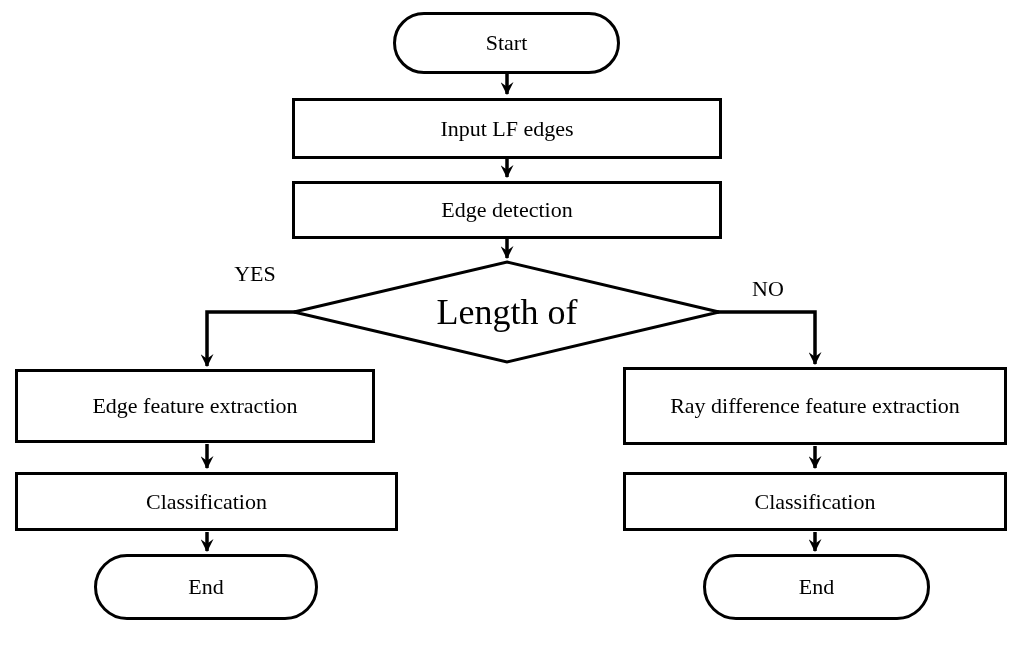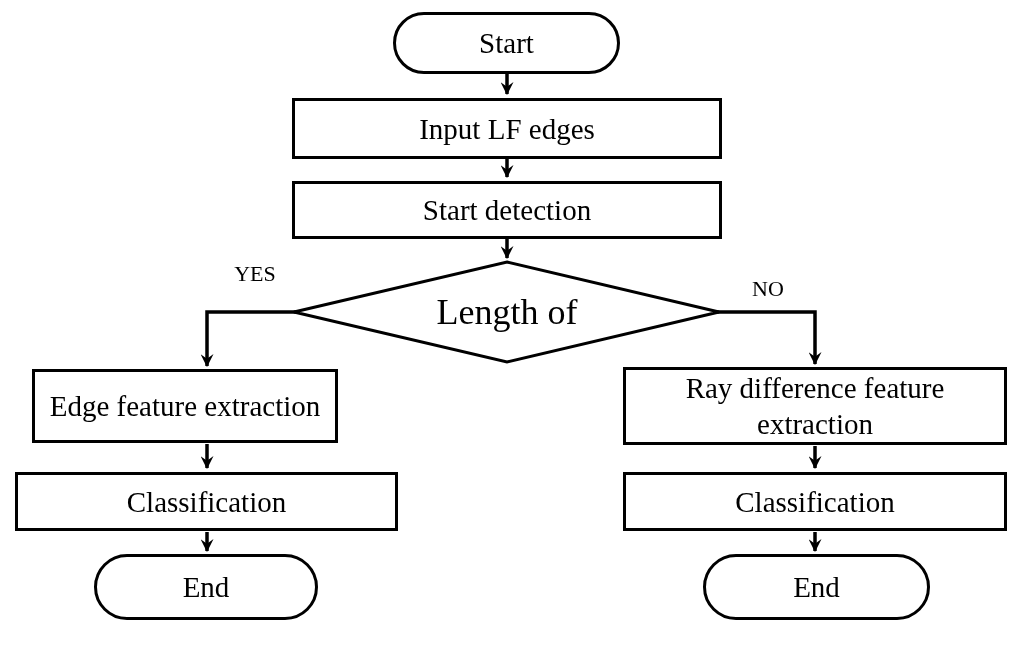--- a/index.html
+++ b/index.html
@@ -31,21 +31,21 @@
   .arrowhead { fill: var(--line, #000); }
   .node {
     position: absolute;
     box-sizing: border-box;
     background: var(--bg, #fff);
     border: 3px solid var(--line, #000);
     display: flex;
     align-items: center;
     justify-content: center;
     text-align: center;
-    font-size: 29px;
+    font-size: 22px;
     line-height: 36px;
   }
   .stadium { border-radius: 33px; }
   .free-label {
     position: absolute;
     background: transparent;
     border: none;
     font-size: 22px;
     line-height: 22px;
     text-align: center;
@@ -92,32 +92,32 @@
 
   <div class="node stadium" style="left:393px; top:12px; width:227px; height:62px;">
     <span>Start</span>
   </div>
 
   <div class="node" style="left:292px; top:98px; width:430px; height:61px;">
     <span>Input LF edges</span>
   </div>
 
   <div class="node" style="left:292px; top:181px; width:430px; height:58px;">
-    <span>Start detection</span>
+    <span>Edge detection</span>
   </div>
 
   <div class="decision-text" style="left:397px; top:274px; width:220px; height:76px;">
     <span>Length of</span>
   </div>
 
   <div class="free-label" style="left:223px; top:263px; width:64px;">YES</div>
 
   <div class="free-label" style="left:738px; top:278px; width:60px;">NO</div>
 
-  <div class="node" style="left:32px; top:369px; width:306px; height:74px;">
+  <div class="node" style="left:15px; top:369px; width:360px; height:74px;">
     <span>Edge feature extraction</span>
   </div>
 
   <div class="node two-line" style="left:623px; top:367px; width:384px; height:78px;">
     <span>Ray difference feature extraction</span>
   </div>
 
   <div class="node" style="left:15px; top:472px; width:383px; height:59px;">
     <span>Classification</span>
   </div>

